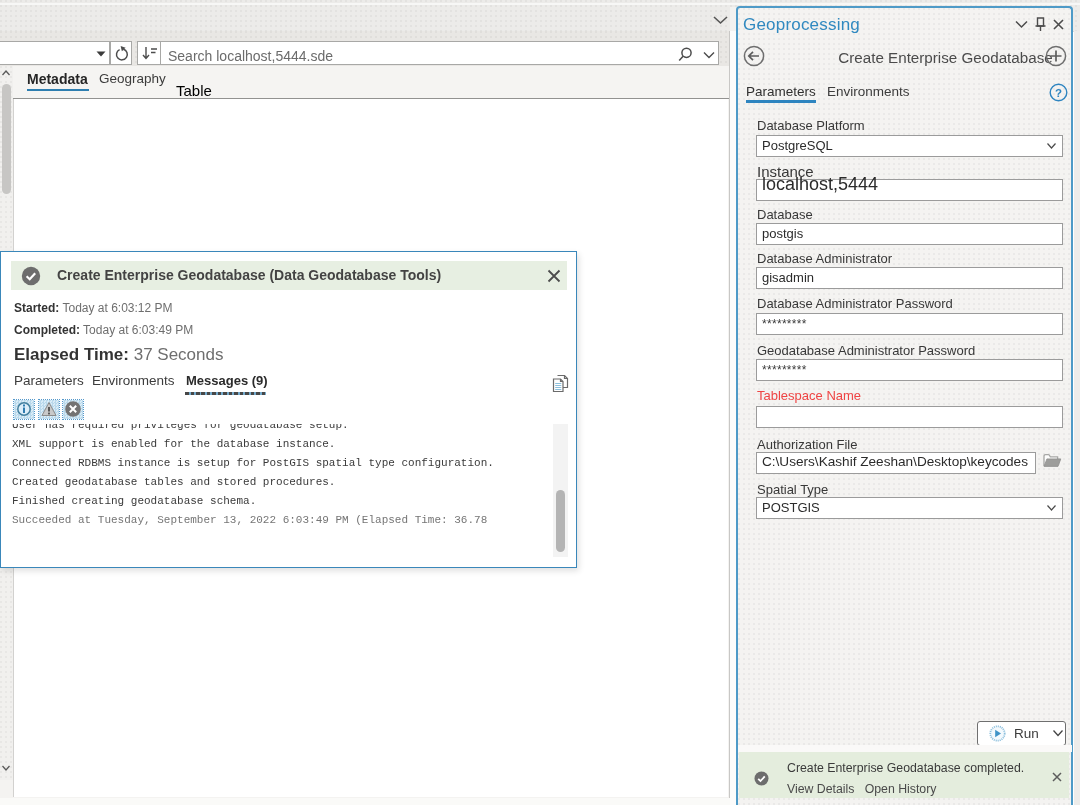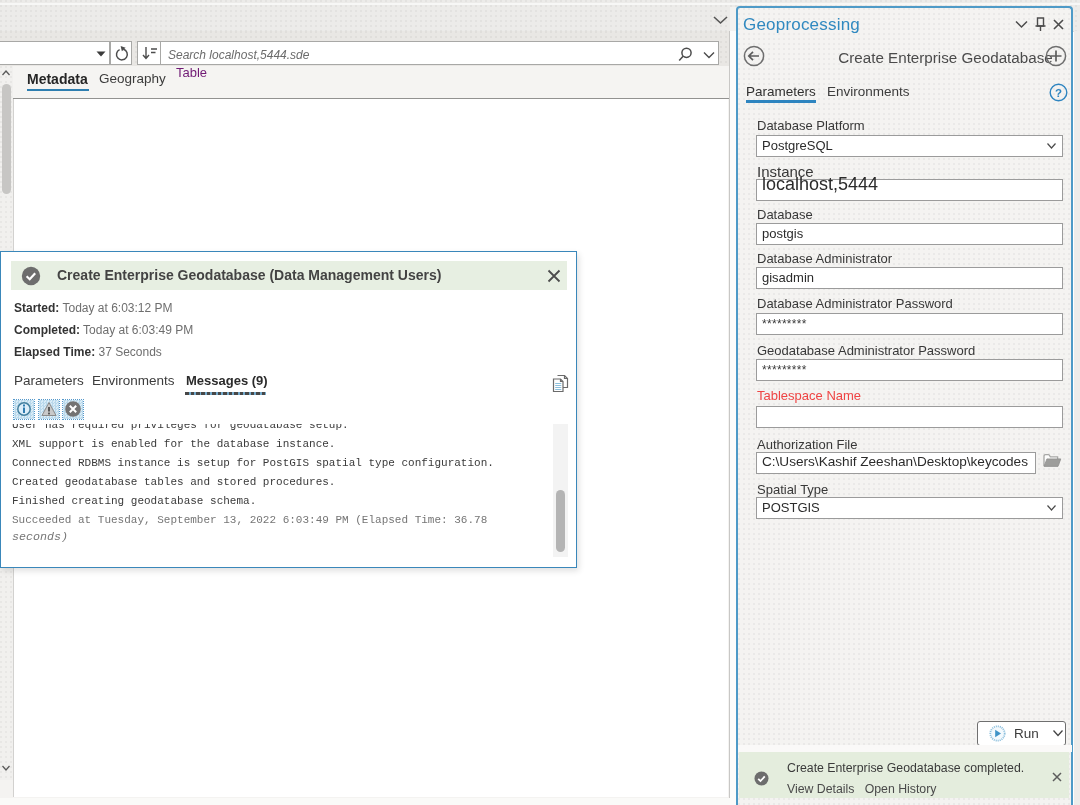--- a/index.html
+++ b/index.html
@@ -32,35 +32,35 @@
   <path d="M 6.6 4.6 A 5.4 5.4 0 1 0 10.4 4.3" fill="none" stroke="#4c4c4c" stroke-width="1.5"></path>
   <path d="M 7.6 1.1 L 12.6 2.8 L 8.9 6.2 Z" fill="#4c4c4c"></path>
 </svg>
 
 <div class="abs" style="left:137px;top:41px;width:582px;height:24px;background:#fff;border:1px solid #a8a8a6;box-sizing:border-box;"></div>
 <div class="abs" style="left:160px;top:41px;width:1px;height:24px;background:#a8a8a6;"></div>
 <svg class="abs" style="left:141px;top:45px;" width="18" height="17" viewBox="0 0 18 17">
   <path d="M5 2 L5 13 M2 10 L5 13.4 L8 10" fill="none" stroke="#4c4c4c" stroke-width="1.4"></path>
   <path d="M10 4 L16 4 M10 7.5 L14.5 7.5" stroke="#4c4c4c" stroke-width="1.3"></path>
 </svg>
-<div class="abs" style="left:168px;top:48px;font-size:12px;font-style:italic;color:#6b6b6b;">Search localhost,5444.sde</div>
+<div class="abs" style="left:168px;top:48px;font-size:14px;color:#6b6b6b;">Search localhost,5444.sde</div>
 
 <svg class="abs" style="left:677px;top:46px;" width="17" height="17" viewBox="0 0 17 17">
   <circle cx="9.5" cy="6.8" r="4.6" fill="none" stroke="#4c4c4c" stroke-width="1.5"></circle>
   <path d="M6.1 10.2 L2.2 14.4" stroke="#4c4c4c" stroke-width="1.5"></path>
 </svg>
 <svg class="abs" style="left:702px;top:50px;" width="14" height="10" viewBox="0 0 14 10">
     <path d="M2 2.5 L7 7.5 L12 2.5" fill="none" stroke="#4c4c4c" stroke-width="1.4"></path>
   </svg>
 
 <div class="abs" style="left:0;top:66px;width:730px;height:32px;background:#f5f4f2;"></div>
 <div class="abs" style="left:27px;top:71px;font-size:14px;font-weight:700;color:#262626;">Metadata</div>
 <div class="abs" style="left:27px;top:89px;width:62px;height:2px;background:#2e7eb0;"></div>
 <div class="abs" style="left:99px;top:71px;font-size:13.5px;color:#3c3c3c;">Geography</div>
-<div class="abs" style="left:176px;top:65px;font-size:13px;color:#701a75;">Table</div>
+<div class="abs" style="left:176px;top:82px;font-size:15px;color:#000000;">Table</div>
 <div class="abs" style="left:13px;top:98px;width:716px;height:1px;background:#929290;"></div>
 
 <div class="abs" style="left:14px;top:99px;width:714px;height:698px;background:#ffffff;"></div>
 
 <div class="abs dots" style="left:0;top:66px;width:13px;height:714px;background-color:#f1f0ee;"></div>
 <div class="abs" style="left:13px;top:99px;width:1px;height:698px;background:#d2d1cf;"></div>
 <svg class="abs" style="left:0px;top:68px;" width="12" height="10" viewBox="0 0 12 10">
     <path d="M2.5 7 L6 3 L9.5 7" fill="none" stroke="#5a5a5a" stroke-width="1.3"></path>
   </svg>
 <div class="abs" style="left:1.5px;top:84px;width:9px;height:110px;background:#c7c6c4;border-radius:5px;"></div>
@@ -72,28 +72,28 @@
 
 <div class="abs" style="left:0;top:798px;width:730px;height:7px;background:#fafaf8;"></div>
 
 <div class="abs" style="left:0px;top:251px;width:577px;height:317px;background:#fff;border:1.5px solid #3a87ba;box-sizing:border-box;box-shadow:2px 3px 6px rgba(0,0,0,0.12);"></div>
 
 <div class="abs" style="left:11px;top:261px;width:556px;height:29px;background:#e7efe2;"></div>
 <svg class="abs" style="left:21px;top:266px;" width="20" height="20" viewBox="0 0 20 20">
   <circle cx="10" cy="10" r="9.2" fill="#6d6d6d"></circle>
   <path d="M5.6 10.3 L8.7 13.2 L14.2 7.2" fill="none" stroke="#fff" stroke-width="2.2"></path>
 </svg>
-<div class="abs" style="left:57px;top:267px;font-size:14px;font-weight:700;color:#434343;">Create Enterprise Geodatabase (Data Management Users)</div>
+<div class="abs" style="left:57px;top:267px;font-size:14px;font-weight:700;color:#434343;">Create Enterprise Geodatabase (Data Geodatabase Tools)</div>
 <svg class="abs" style="left:546px;top:268px;" width="16" height="16" viewBox="0 0 16 16">
     <path d="M2.5 2.5 L13.5 13.5 M13.5 2.5 L2.5 13.5" stroke="#4c4c4c" stroke-width="1.8"></path>
   </svg>
 
 <div class="abs" style="left:14px;top:301px;font-size:12px;color:#6e6e6e;"><b style="color:#333;">Started:</b> Today at 6:03:12 PM</div>
 <div class="abs" style="left:14px;top:323px;font-size:12px;color:#6e6e6e;"><b style="color:#333;">Completed:</b> Today at 6:03:49 PM</div>
-<div class="abs" style="left:14px;top:345px;font-size:12px;color:#6e6e6e;"><b style="color:#333;">Elapsed Time:</b> 37 Seconds</div>
+<div class="abs" style="left:14px;top:345px;font-size:17px;color:#6e6e6e;"><b style="color:#333;">Elapsed Time:</b> 37 Seconds</div>
 
 <div class="abs" style="left:14px;top:373px;font-size:13.5px;color:#3c3c3c;">Parameters</div>
 <div class="abs" style="left:92px;top:373px;font-size:13.5px;color:#3c3c3c;">Environments</div>
 <div class="abs" style="left:186px;top:373px;font-size:13px;font-weight:700;color:#2b2b2b;">Messages (9)</div>
 <div class="abs" style="left:185px;top:391.5px;width:81px;height:3px;background:repeating-linear-gradient(90deg,#474747 0 3.5px,#74aacc 3.5px 5.5px);"></div>
 
 <svg class="abs" style="left:552px;top:374px;" width="17" height="19" viewBox="0 0 17 19">
   <path d="M5.5 1.5 L12.5 1.5 L15.5 4.5 L15.5 13.5 L11 13.5" fill="#fff" stroke="#6b6b6b" stroke-width="1.2"></path>
   <path d="M12.5 1.5 L12.5 4.5 L15.5 4.5" fill="none" stroke="#6b6b6b" stroke-width="1.2"></path>
   <path d="M1.5 5 L8.5 5 L11 7.5 L11 17.5 L1.5 17.5 Z" fill="#fff" stroke="#6b6b6b" stroke-width="1.2"></path>
@@ -119,21 +119,20 @@
   <path d="M5.8 5.8 L12.2 12.2 M12.2 5.8 L5.8 12.2" stroke="#fff" stroke-width="2"></path>
 </svg>
 
 <div class="abs" style="left:12px;top:424px;width:540px;height:133px;overflow:hidden;">
   <div style="position:relative;top:-8px;font-family:'Liberation Mono',monospace;font-size:11px;line-height:19px;color:#3a3a3a;white-space:pre;">User has required privileges for geodatabase setup.
 XML support is enabled for the database instance.
 Connected RDBMS instance is setup for PostGIS spatial type configuration.
 Created geodatabase tables and stored procedures.
 Finished creating geodatabase schema.
 <span style="color:#757575;">Succeeded at Tuesday, September 13, 2022 6:03:49 PM (Elapsed Time: 36.78</span></div>
-  <div style="position:relative;top:-8px;margin-top:0px;font-family:'Liberation Mono',monospace;font-size:11.7px;color:#757575;font-style:italic;">seconds)</div>
 </div>
 
 <div class="abs" style="left:553px;top:424px;width:15px;height:133px;background:#f3f3f3;"></div>
 <div class="abs" style="left:556px;top:490px;width:9px;height:62px;background:#b4b4b4;border-radius:4.5px;"></div>
 
 <div class="abs" style="left:730px;top:31px;width:7px;height:774px;background:#fcfcfb;"></div>
 <div class="abs" style="left:730px;top:7px;width:7px;height:24px;background:#f3f2f0;"></div>
 <div class="abs" style="left:1074px;top:31px;width:6px;height:774px;background:#edecea;"></div>
 
 <div class="abs dots" style="left:736px;top:6px;width:337px;height:799px;background-color:#f4f3f1;border:2px solid #4e9ac7;border-bottom:none;border-radius:4px 4px 0 0;box-sizing:border-box;"></div>

